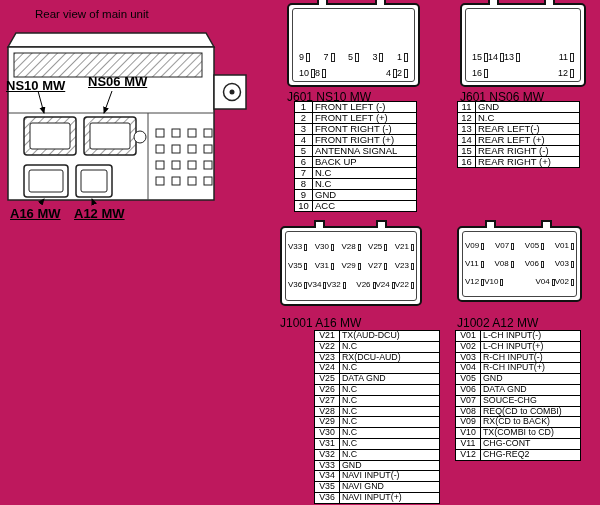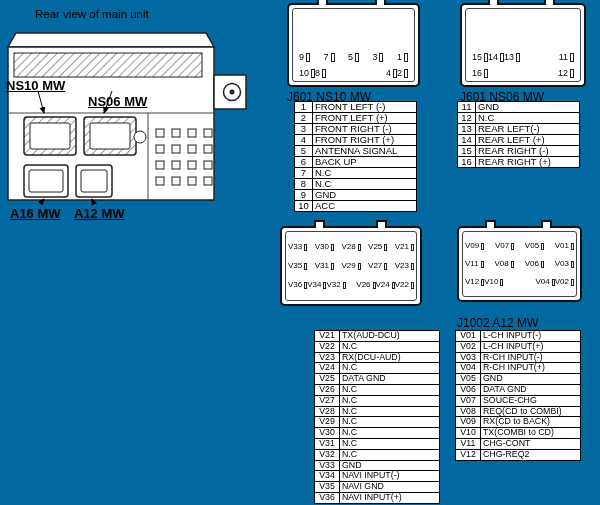--- a/index.html
+++ b/index.html
@@ -1,18 +1,18 @@
 <!DOCTYPE html>
 <html><head>
 <meta charset="utf-8">
 <style>
   * { margin:0; padding:0; box-sizing:border-box; }
   html,body { background:#fff; }
   body { font-family:"Liberation Sans", sans-serif; color:#000; }
-  .page { position:relative; width:600px; height:505px; background:#0369a1; overflow:hidden; }
+  .page { position:relative; width:600px; height:505px; background:#be185d; overflow:hidden; }
   .abs { position:absolute; }
   .title { font-size:11.5px; }
   .unit-label { font-size:13px; font-weight:bold; white-space:nowrap;text-decoration:underline; }
   .caption { font-size:12px; text-align:left; white-space:nowrap; }
 
   
   .pinout { border-collapse:collapse; background:#fff; }
   .pinout td { border:1px solid #000; padding:0 2px; white-space:nowrap; font-size:9.5px; height:10px; line-height:10px; }
   .pinout td:first-child { text-align:center; }
   .pinout.ns td:first-child { width:18px; }
@@ -100,21 +100,21 @@
 
     <g stroke="#000" stroke-width="1">
       <line x1="38" y1="66" x2="44" y2="88" marker-end="url(#arrow)"></line>
       <line x1="112" y1="66" x2="104" y2="88" marker-end="url(#arrow)"></line>
       <line x1="40" y1="179" x2="44" y2="174" marker-end="url(#arrow)"></line>
       <line x1="94" y1="179" x2="92" y2="174" marker-end="url(#arrow)"></line>
     </g>
   </svg>
 
   <div class="abs unit-label" style="left:6px;top:78px">NS10 MW</div>
-  <div class="abs unit-label" style="left:88px;top:94px">NS06 MW</div>
+  <div class="abs unit-label" style="left:88px;top:74px">NS06 MW</div>
   <div class="abs unit-label" style="left:10px;top:206px">A16 MW</div>
   <div class="abs unit-label" style="left:74px;top:206px">A12 MW</div>
 
   <div class="face face-ns" style="left:287px;top:3px;width:133px;height:84px">
     <span class="lug" style="left:28px"></span>
     <span class="lug" style="left:86px"></span>
   <div class="pin-row-face">
         <span class="pin">
           <span class="pin-num">9</span>
           <span class="pin-slot"></span>
@@ -334,20 +334,21 @@
         <span class="pin">
           <span class="pin-num">V24</span>
           <span class="pin-slot"></span>
         </span>
         <span class="pin">
           <span class="pin-num">V22</span>
           <span class="pin-slot"></span>
         </span>
       </div>
     </div>
+  <div class="abs caption" style="left:280px;top:316px;width:142px">J1001 A16 MW</div>
   <table class="abs pinout v" style="left:314px;top:330px">
     <tbody>
         <tr>
           <td>V21</td>
           <td>TX(AUD-DCU)</td>
         </tr>
         <tr>
           <td>V22</td>
           <td>N.C</td>
         </tr>

